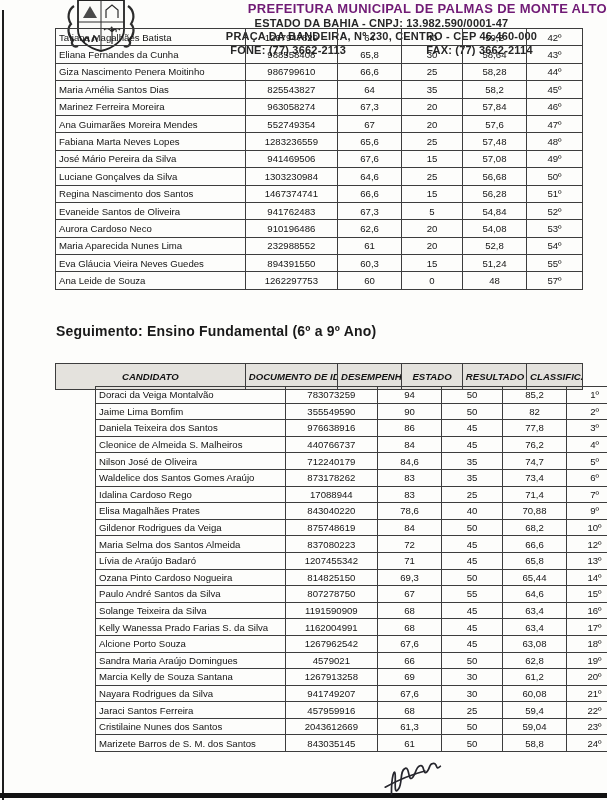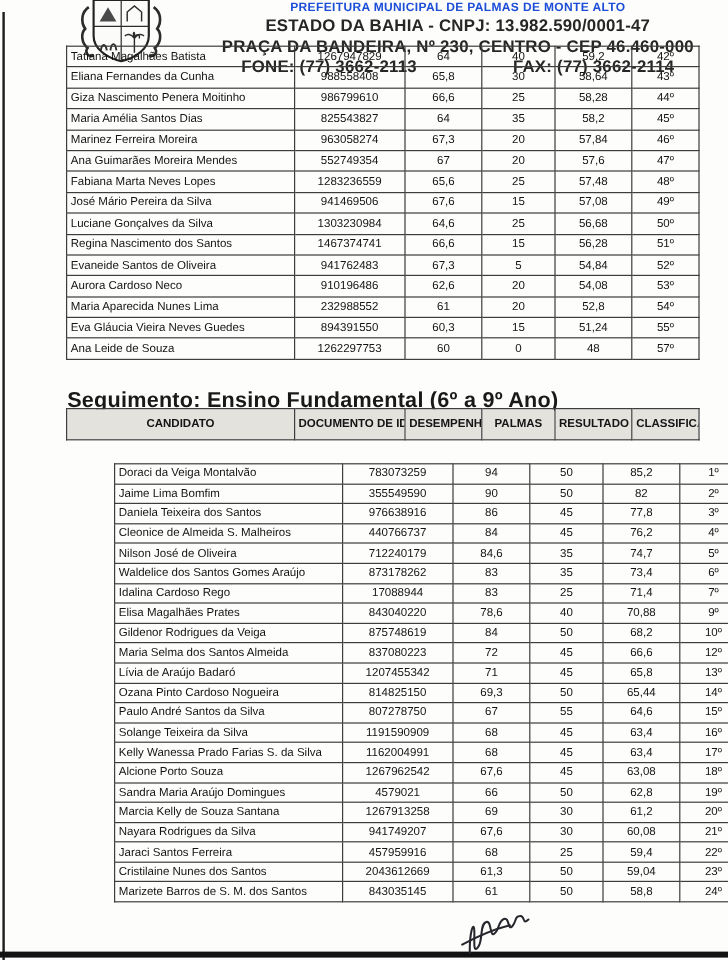--- a/index.html
+++ b/index.html
@@ -14,51 +14,51 @@
   .page{position:absolute;inset:0;background:#fdfdfb;}
 
   
   .scan-edge-left{position:absolute;left:2px;top:10px;width:2px;height:790px;background:#1d1d1d;}
   .scan-edge-bottom{position:absolute;left:0;bottom:2px;width:607px;height:5px;background:#121212;}
 
   
   .doc-header{position:absolute;left:0;top:0;width:607px;display:flex;align-items:flex-start;}
   .coat{margin-left:64px;margin-top:-8px;flex:0 0 auto;}
   .hdr-text{flex:1;text-align:center;padding-top:1px;padding-left:18px;line-height:1.22;}
-  .hdr-title{font-size:10px;font-weight:bold;letter-spacing:.3px;color:#1d4ed8;}
-  .hdr-line{font-size:14px;font-weight:bold;color:#262626;letter-spacing:.2px;}
+  .hdr-title{font-size:13px;font-weight:bold;letter-spacing:.3px;color:#701a75;text-align:right;}
+  .hdr-line{font-size:11px;font-weight:bold;color:#262626;letter-spacing:.2px;}
   .hdr-contact{display:flex;justify-content:center;gap:80px;}
 
   
   table.tbl{border-collapse:collapse;table-layout:fixed;position:absolute;left:55px;width:528px;background:transparent;}
   table.tbl td,table.tbl th{
     border:1px solid #3d3d3d;
     font-size:9.6px;
     color:#141414;
     padding:0 3px;
     overflow:hidden;
     white-space:nowrap;
   }
   table.tbl{border:1.6px solid #2b2b2b;}
   td.c-name{text-align:left;padding-left:5px;}
   td.c-num{text-align:center;}
-  .tbl1{top:38px;padding-left:40px;}
+  .tbl1{top:28px;padding-left:40px;}
   .tbl1 td{height:16.4px;}
-  .tbl2-head{top:340px;}
+  .tbl2-head{top:363px;font-style:italic;}
   .tbl2-head th{
     height:25px;background:#e4e2dd;
     font-size:7px;font-weight:bold;text-align:center;
     white-space:normal;line-height:1.15;color:#1d1d1d;
   }
   .tbl2{top:386px;margin-left:40px;}
   .tbl2 td{height:15.6px;}
 
   .section-title{
     position:absolute;left:56px;top:323px;margin:0;
-    font-size:18px;font-weight:bold;color:#191919;letter-spacing:.2px;
+    font-size:14px;font-weight:bold;color:#191919;letter-spacing:.2px;
   }
 
   .signature{position:absolute;left:382px;top:758px;transform:rotate(-10deg);}
 </style>
 </head>
 <body>
 
 <div class="page">
 
   <div class="scan-edge-left"></div>
@@ -240,21 +240,21 @@
         <col style="width:12.2%">
       <col style="width:11.5%">
         <col style="width:12.2%">
         <col style="width:10.6%">
     </colgroup>
     <thead>
       <tr>
         <th>CANDIDATO</th>
         <th>DOCUMENTO DE IDENTIFICAÇÃO</th>
         <th>DESEMPENHO DIDATICO</th>
-        <th>PALMAS</th>
+        <th>ESTADO</th>
         <th>RESULTADO FINAL</th>
         <th>CLASSIFICAÇÃO</th>
       </tr>
     </thead>
   </table>
 
   <table class="tbl tbl2">
     <colgroup>
       <col style="width:36%">
         <col style="width:17.5%">

